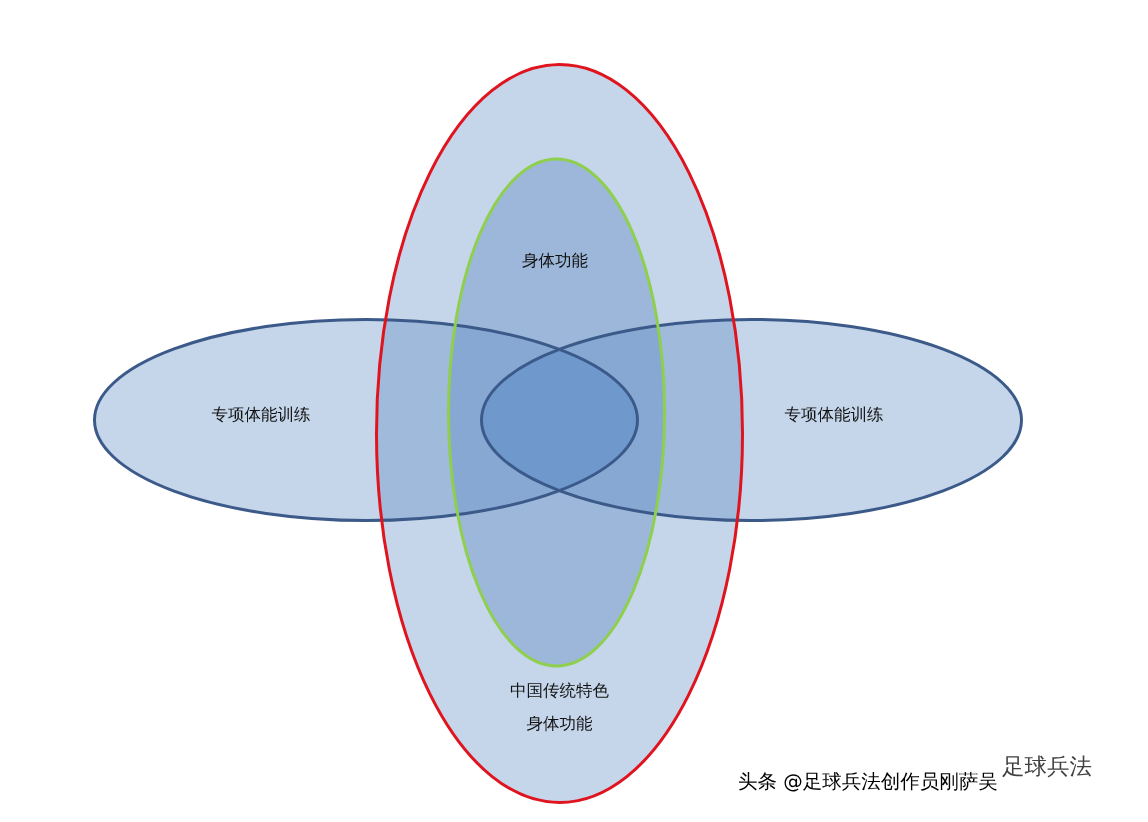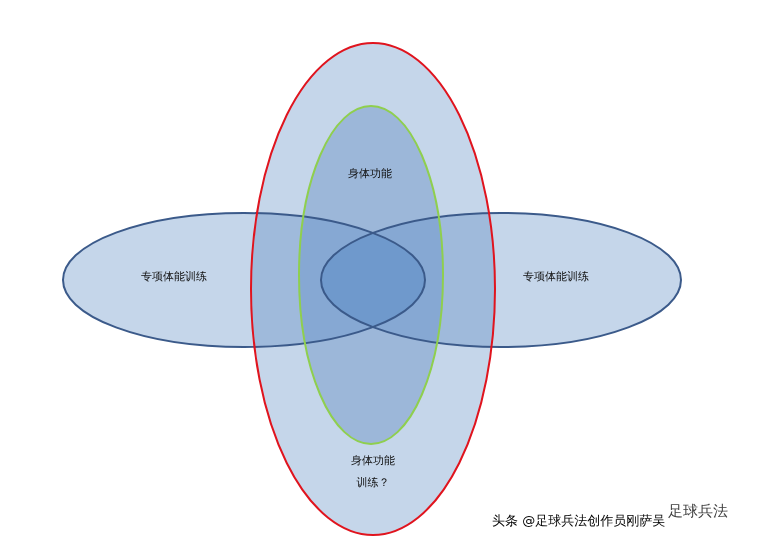--- a/index.html
+++ b/index.html
@@ -57,18 +57,18 @@
 
 <div class="lbl" style="left:322px; top:163px; width:96px;">
   <div>身体功能</div>
 </div>
 
 <div class="lbl" style="left:110px; top:266px; width:128px;">专项体能训练</div>
 
 <div class="lbl" style="left:492px; top:266px; width:128px;">专项体能训练</div>
 
 <div class="lbl" style="left:303px; top:450px; width:140px;">
+  <div>中国传统特色</div>
   <div>身体功能</div>
-  <div>训练？</div>
 </div>
 
 <div class="wm-faint" style="left:668px; top:502px;">足球兵法</div>
 <div class="wm" style="left:492px; top:512px;">头条 @足球兵法创作员刚萨吴</div>
 
 </body></html>

